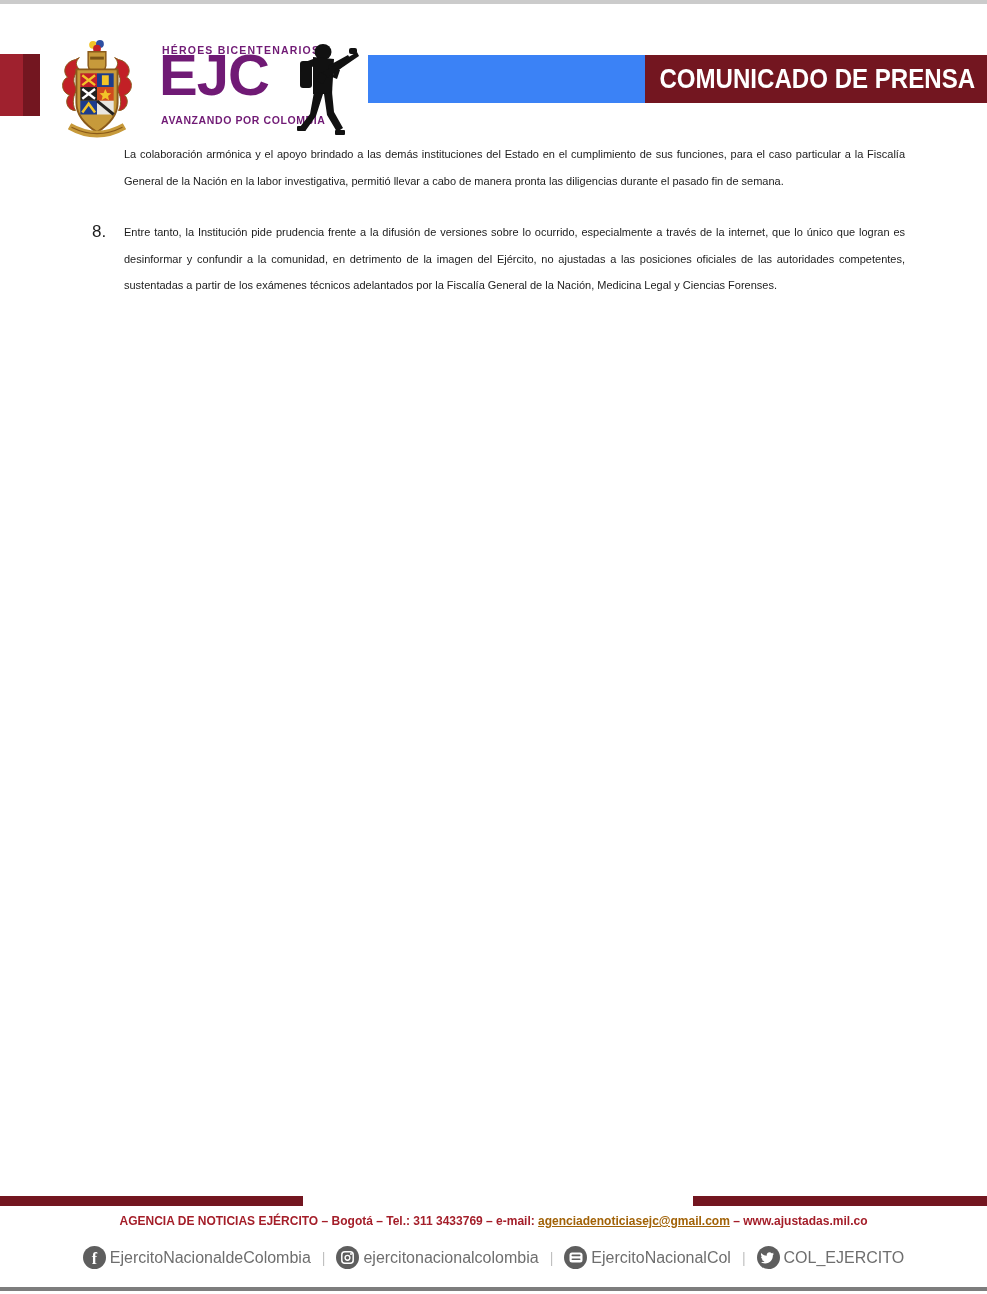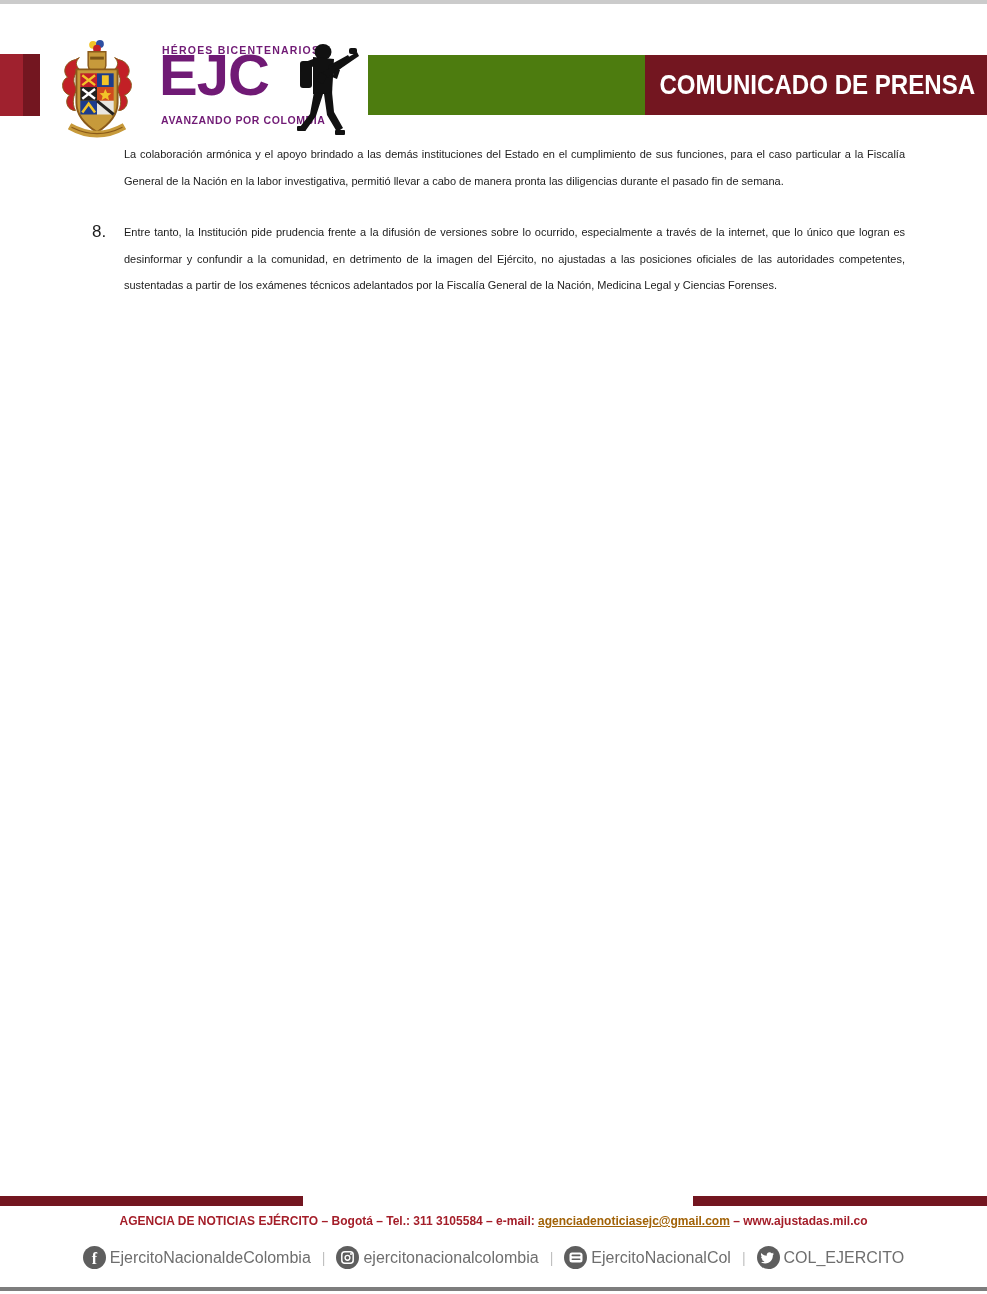--- a/index.html
+++ b/index.html
@@ -8,21 +8,21 @@
   .page {
     position:relative; width:987px; height:1294px; margin:0 auto;
     background:#ffffff; overflow:hidden;
   }
   .top-line { position:absolute; top:0; left:0; width:100%; height:4px; background:#cbcbcb; }
   .bottom-line { position:absolute; top:1287px; left:0; width:100%; height:4px; background:#7d7d7d; }
 
   
   .hdr-left-block { position:absolute; top:54px; left:0; width:40px; height:62px; background:#9f212e; }
   .hdr-left-block .dark-edge { position:absolute; right:0; top:0; width:17px; height:100%; background:#731620; }
-  .hdr-band { position:absolute; top:55px; left:368px; right:0; height:60px; background:#4d7c0f; }
+  .hdr-band { position:absolute; top:55px; left:368px; right:0; height:48px; background:#3b82f6; }
   .hdr-band .band-dark { position:absolute; top:0; left:277px; right:0; bottom:0; background:#731620; }
   .band-title {
     position:absolute; right:12px; top:50%;
     transform:translateY(-50%) scaleX(.86); transform-origin:right center;
     color:#ffffff; font-weight:bold; font-size:28px; white-space:nowrap; letter-spacing:0;
   }
   .crest { position:absolute; top:38px; left:57px; width:80px; height:102px; }
   .logo-text { position:absolute; top:44px; left:161px; width:150px; height:86px; color:#701a75; }
   .logo-top { position:absolute; top:0; left:1px; font-size:10.5px; font-weight:bold; letter-spacing:1.2px; white-space:nowrap; }
   .logo-acronym { position:absolute; top:2px; left:-2px; font-size:58px; line-height:1; font-weight:bold; letter-spacing:-1px; }
@@ -138,21 +138,21 @@
     <p class="para-plain">La colaboración armónica y el apoyo brindado a las demás instituciones del Estado en el cumplimiento de sus funciones, para el caso particular a la Fiscalía General de la Nación en la labor investigativa, permitió llevar a cabo de manera pronta las diligencias durante el pasado fin de semana.</p>
     <div class="numbered-item">
       <span class="item-number">8.</span>
       <p>Entre tanto, la Institución pide prudencia frente a la difusión de versiones sobre lo ocurrido, especialmente a través de la internet, que lo único que logran es desinformar y confundir a la comunidad, en detrimento de la imagen del Ejército, no ajustadas a las posiciones oficiales de las autoridades competentes, sustentadas a partir de los exámenes técnicos adelantados por la Fiscalía General de la Nación, Medicina Legal y Ciencias Forenses.</p>
     </div>
   </div>
 
   <div class="ftr-bar-left"></div>
   <div class="ftr-bar-right"></div>
 
-  <div class="contact-line"><span>AGENCIA DE NOTICIAS EJÉRCITO – Bogotá – Tel.: 311 3105584 – e-mail: </span><a href="#">agenciadenoticiasejc@gmail.com</a><span> – www.ajustadas.mil.co</span></div>
+  <div class="contact-line"><span>AGENCIA DE NOTICIAS EJÉRCITO – Bogotá – Tel.: 311 3433769 – e-mail: </span><a href="#">agenciadenoticiasejc@gmail.com</a><span> – www.ajustadas.mil.co</span></div>
 
   <div class="social-row">
 
     <div class="social-item">
       <span class="badge">
           <span class="fb-f">f</span>
         </span>
       <span>EjercitoNacionaldeColombia</span>
     </div>
 

